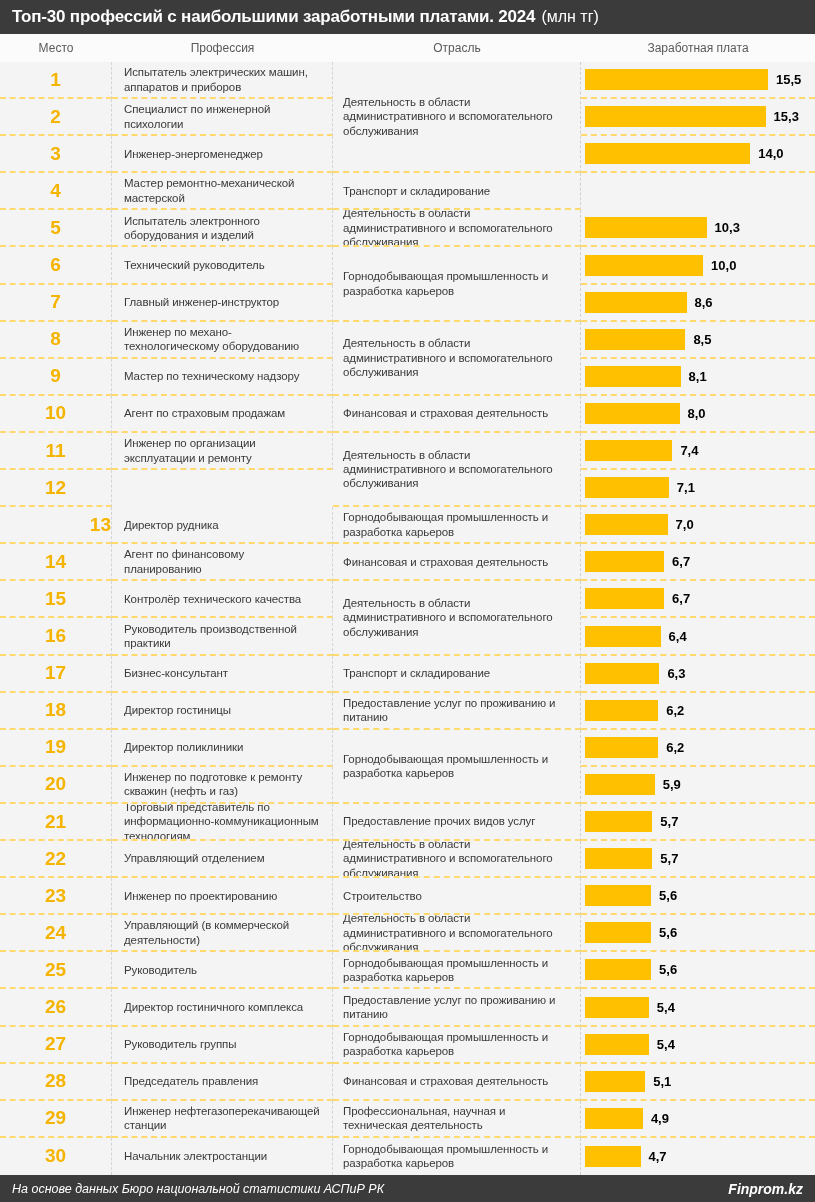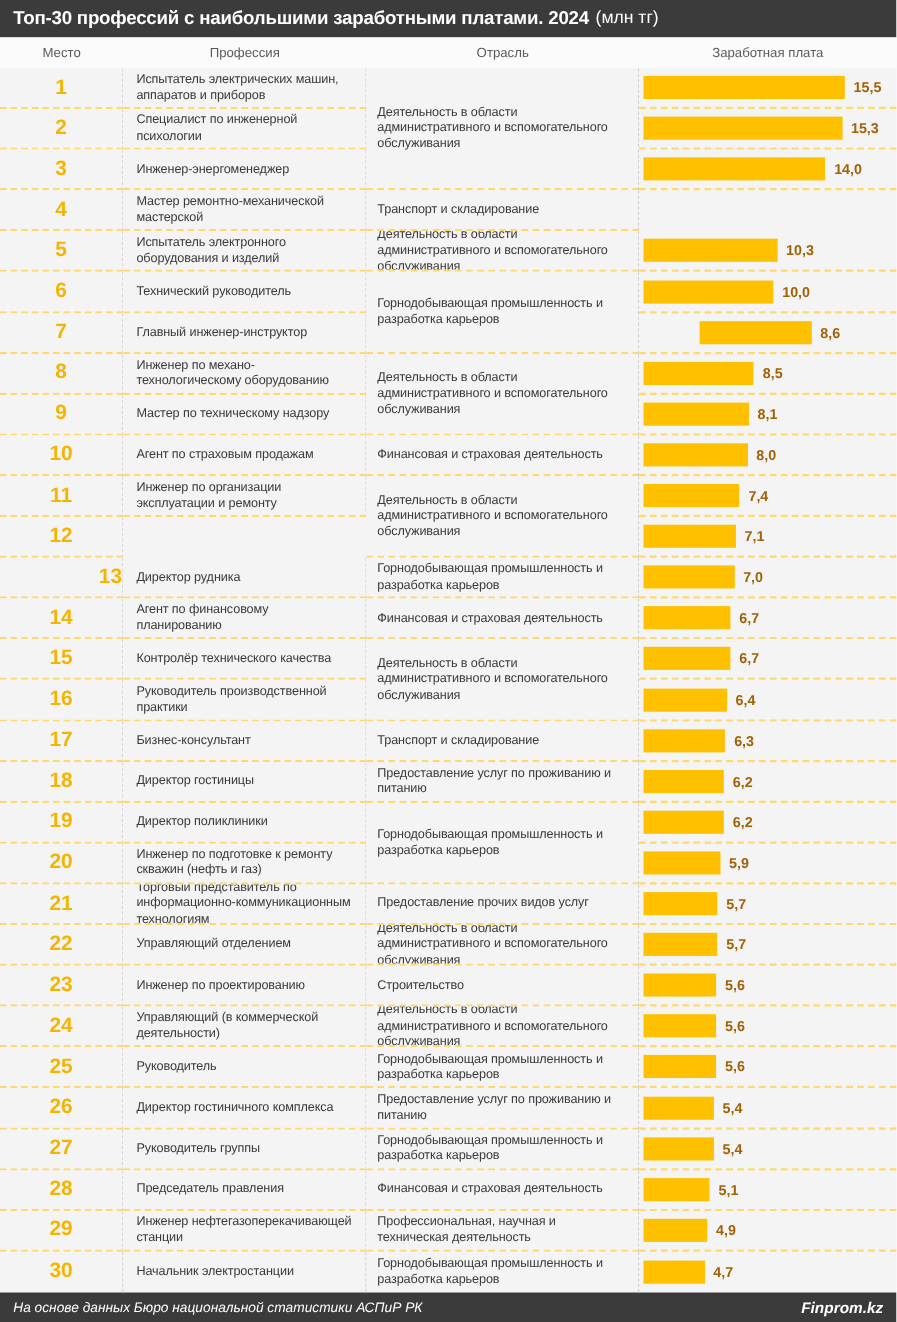--- a/index.html
+++ b/index.html
@@ -65,21 +65,21 @@
   }
   .cell-salary{
     grid-column:4;
     padding-left:4px;
   }
   .bar{
     height:21px;background:var(--bar);
     flex:0 0 auto;
   }
   .bar-value{
-    margin-left:8px;font-size:13px;font-weight:bold;color:#a16207;
+    margin-left:8px;font-size:13px;font-weight:bold;color:#000000;
     white-space:nowrap;
   }
   
   .footer{
     height:27px;background:var(--dark);color:#fff;
     display:flex;align-items:center;justify-content:space-between;
     padding:0 12px;
   }
   .footer .src{font-size:12.5px;font-style:italic;}
   .footer .brand{font-size:14px;font-weight:bold;font-style:italic;}
@@ -176,21 +176,21 @@
     <span class="bar-value">10,0</span>
   </div>
 
   <div class="cell cell-rank" style="grid-row: 7;">
     <span>7</span>
   </div>
   <div class="cell cell-prof" style="grid-row: 7;">
     <span>Главный инженер-инструктор</span>
   </div>
 
-  <div class="cell cell-salary" style="grid-row: 7; justify-content: center;">
+  <div class="cell cell-salary" style="grid-row: 7;">
     <div class="bar" style="width: 101.5px;"></div>
     <span class="bar-value">8,6</span>
   </div>
 
   <div class="cell cell-rank" style="grid-row: 8;">
     <span>8</span>
   </div>
   <div class="cell cell-prof" style="grid-row: 8;">
     <span>Инженер по механо-технологическому оборудованию</span>
   </div>

